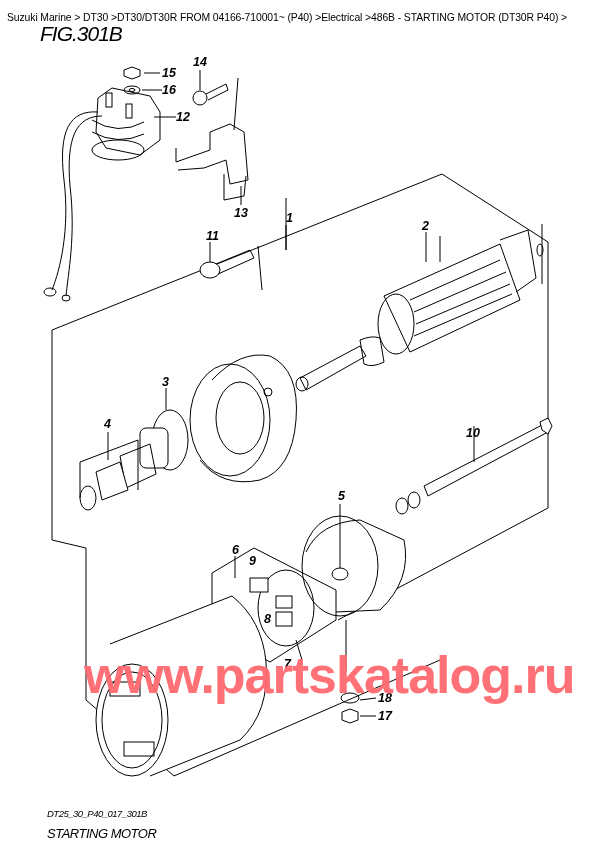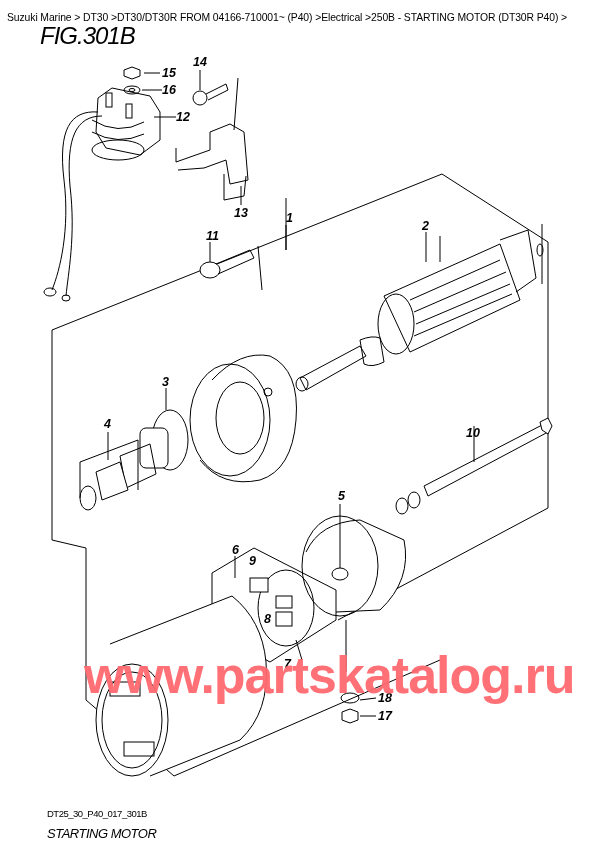--- a/index.html
+++ b/index.html
@@ -1,37 +1,37 @@
 <!DOCTYPE html>
 <html><head>
   <meta charset="utf-8">
   <style>
     html, body { margin:0; padding:0; background:#ffffff; }
     body { width:600px; height:848px; position:relative; overflow:hidden;
            font-family:"Liberation Sans", sans-serif; color:#000; }
     .breadcrumb { position:absolute; left:7px; top:12px; font-size:10.4px; white-space:nowrap; letter-spacing:-0.1px; }
     .breadcrumb a { color:#000; text-decoration:none; }
-    .fig-title { position:absolute; left:40px; top:22px; font-size:24px; font-style:italic; letter-spacing:-1px; }
+    .fig-title { position:absolute; left:40px; top:22px; font-size:21px; font-style:italic; letter-spacing:-1px; }
     svg.diagram { position:absolute; left:0; top:0; }
     .callout { font-family:"Liberation Sans", sans-serif; font-style:italic; font-weight:bold; font-size:12.5px; }
     .watermark { position:absolute; left:64px; top:645px; font-size:52px; font-weight:bold; color:#ff6a6f;
                  letter-spacing:-1px; white-space:nowrap; opacity:0.95;margin-left:20px; }
-    .foot-code { position:absolute; left:47px; top:808px; font-size:9.5px; letter-spacing:-0.5px; }
+    .foot-code { position:absolute; left:47px; top:808px; font-size:9.5px; font-style:italic; letter-spacing:-0.5px; }
     .foot-name { position:absolute; left:47px; top:826px; font-size:13px; font-style:italic; letter-spacing:-0.5px; }
   </style>
 </head>
 <body>
 
 <div class="breadcrumb">
   <a>Suzuki Marine</a>
   <span>&gt;</span>
   <a>DT30</a>
   <span>&gt;</span><a>DT30/DT30R FROM 04166-710001~ (P40)</a>
   <span>&gt;</span><a>Electrical</a>
-  <span>&gt;</span><a>250B - STARTING MOTOR (DT30R P40)</a>
+  <span>&gt;</span><a>486B - STARTING MOTOR (DT30R P40)</a>
   <span>&gt;</span>
 </div>
 
 <div class="fig-title">FIG.301B</div>
 
 <svg class="diagram" width="600" height="848" viewBox="0 0 600 848" fill="none" stroke="#000" stroke-width="1">
 
   <g>
     <polyline points="52,330 442,174 548,242 548,508 338,620"></polyline>
     <polyline points="52,330 52,540 86,548"></polyline>

